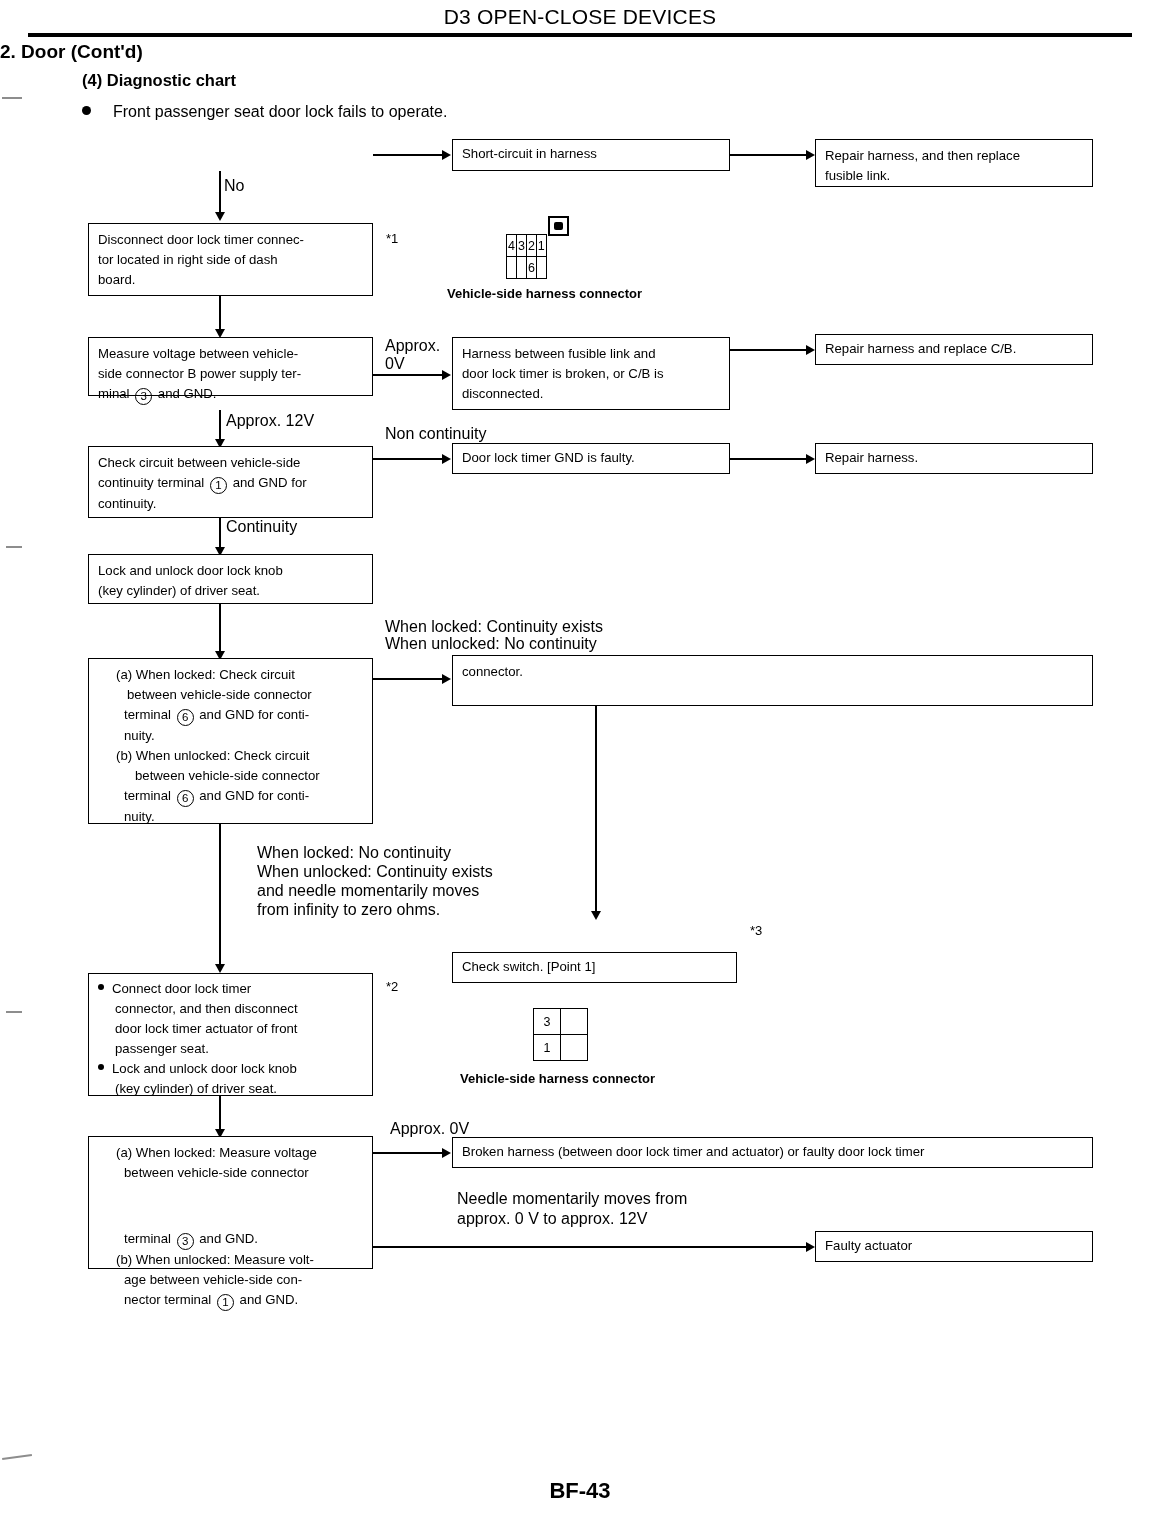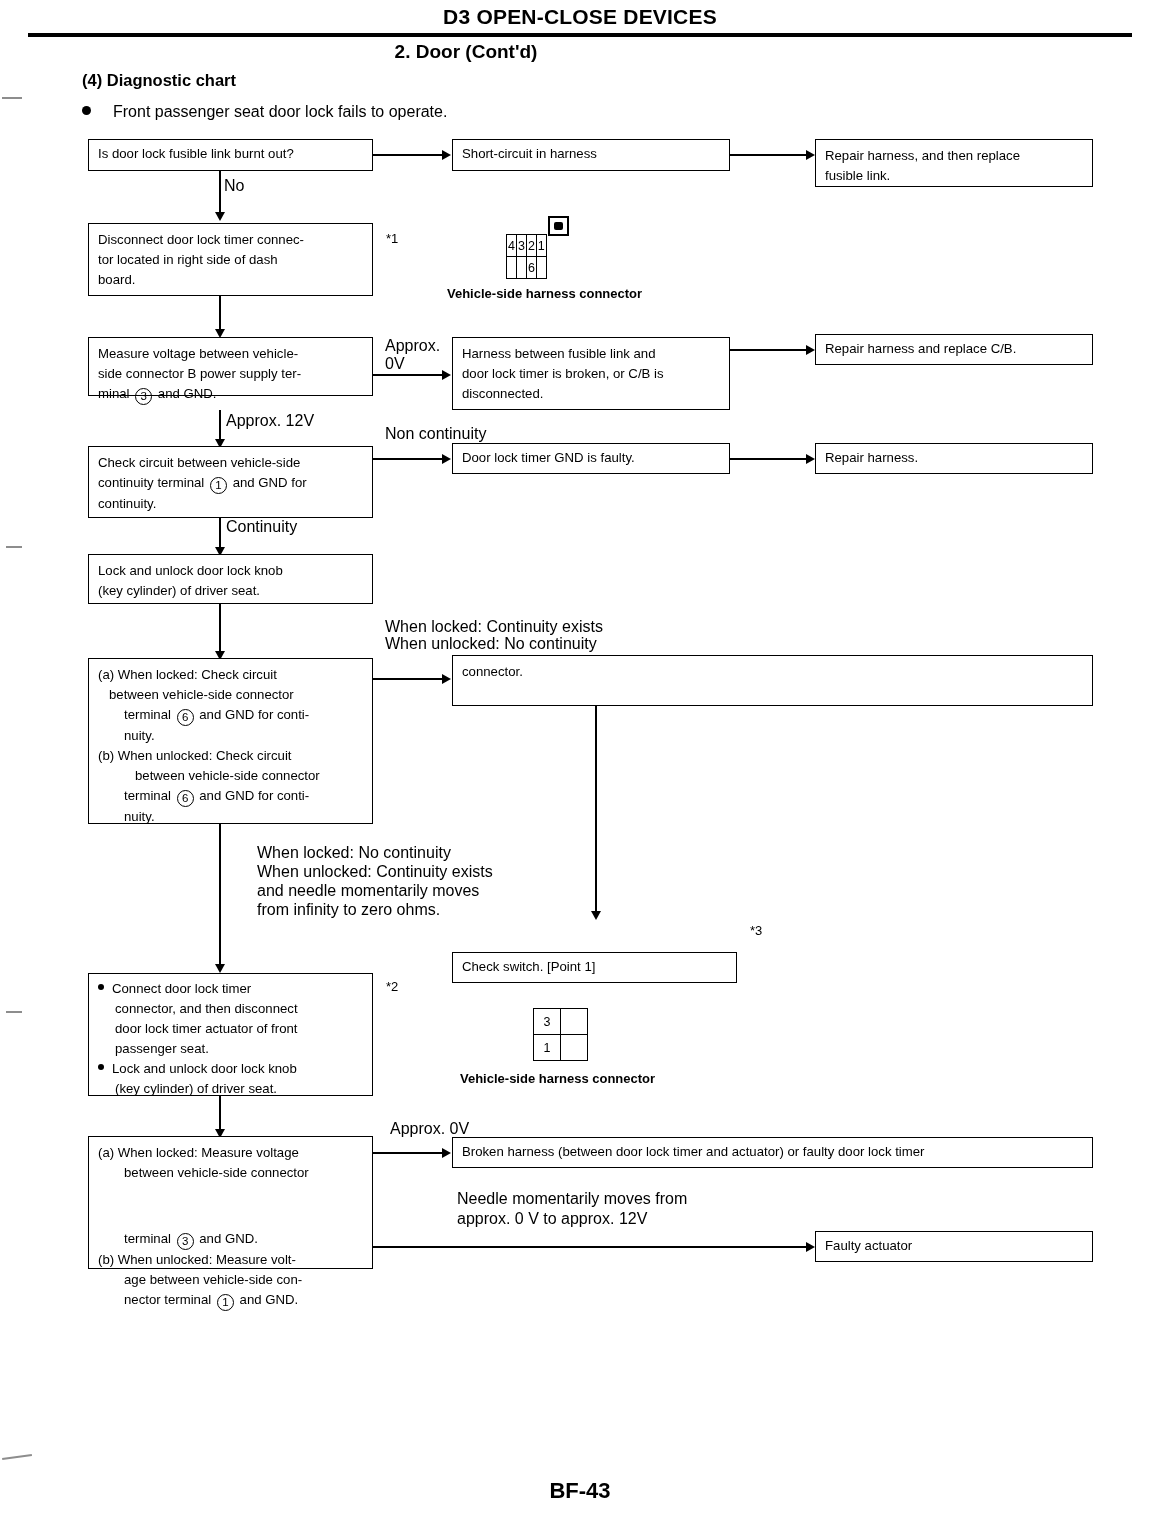--- a/index.html
+++ b/index.html
@@ -20,35 +20,35 @@
     overflow: hidden;
   }
 
   
   .hdr-title {
     position: absolute;
     left: 0; top: 5px;
     width: 1160px;
     text-align: center;
     font-size: 21px;
-    font-weight: bold;
+    font-weight: normal;
     letter-spacing: 0.2px;
   }
   .hdr-rule {
     position: absolute;
     left: 28px; top: 33px;
     width: 1104px;
     height: 4px;
     background: #000;
   }
   .hdr-sub {
     position: absolute;
     left: 0; top: 41px;
     width: 932px;
-    text-align: center;
+    text-align: left;
     font-size: 19px;
     font-weight: bold;
   }
   .sec-title {
     position: absolute;
     left: 82px; top: 71px;
     font-size: 16.5px;
     font-weight: bold;
   }
   .bullet-head {
@@ -74,20 +74,21 @@
     box-sizing: border-box;
     font-size: 13.2px;
     line-height: 20px;
     padding: 6px 9px;
   }
   .box p { margin: 0; }
   .box .ind {
     display: block;
     padding-left: 26px;
     text-indent: -26px;
+    margin-left: 18px;
   }
   .box .ind2 {
     display: block;
     padding-left: 17px;
     text-indent: -17px;
   }
 
   
   .cnum {
     display: inline-block;
@@ -210,23 +211,20 @@
   <div class="tick" style="left:6px; top:546px; width:16px;"></div>
   <div class="tick" style="left:6px; top:1011px; width:16px;"></div>
   <div class="tick" style="left:2px; top:1456px; width:30px; transform:rotate(-8deg);"></div>
 
   <div class="hdr-title">D3 OPEN-CLOSE DEVICES</div>
   <div class="hdr-rule"></div>
   <div class="hdr-sub">2. Door (Cont'd)</div>
   <div class="sec-title">(4)  Diagnostic chart</div>
   <div class="bullet-head"><span class="dot"></span><span>Front passenger seat door lock fails to operate.</span></div>
 
-  <div class="box" style="left:88px; top:139px; width:285px; height:32px; line-height:20px; padding-top:4px;">
-    <p>Is door lock fusible link burnt out?</p>
-  </div>
 
   <div class="hline" style="left:373px; top:154px; width:70px;"></div>
   <div class="arrowR" style="left:442px; top:150px;"></div>
 
   <div class="box" style="left:452px; top:139px; width:278px; height:32px; line-height:20px; padding-top:4px;">
     <p>Short-circuit in harness</p>
   </div>
 
   <div class="hline" style="left:730px; top:154px; width:78px;"></div>
   <div class="arrowR" style="left:806px; top:150px;"></div>

